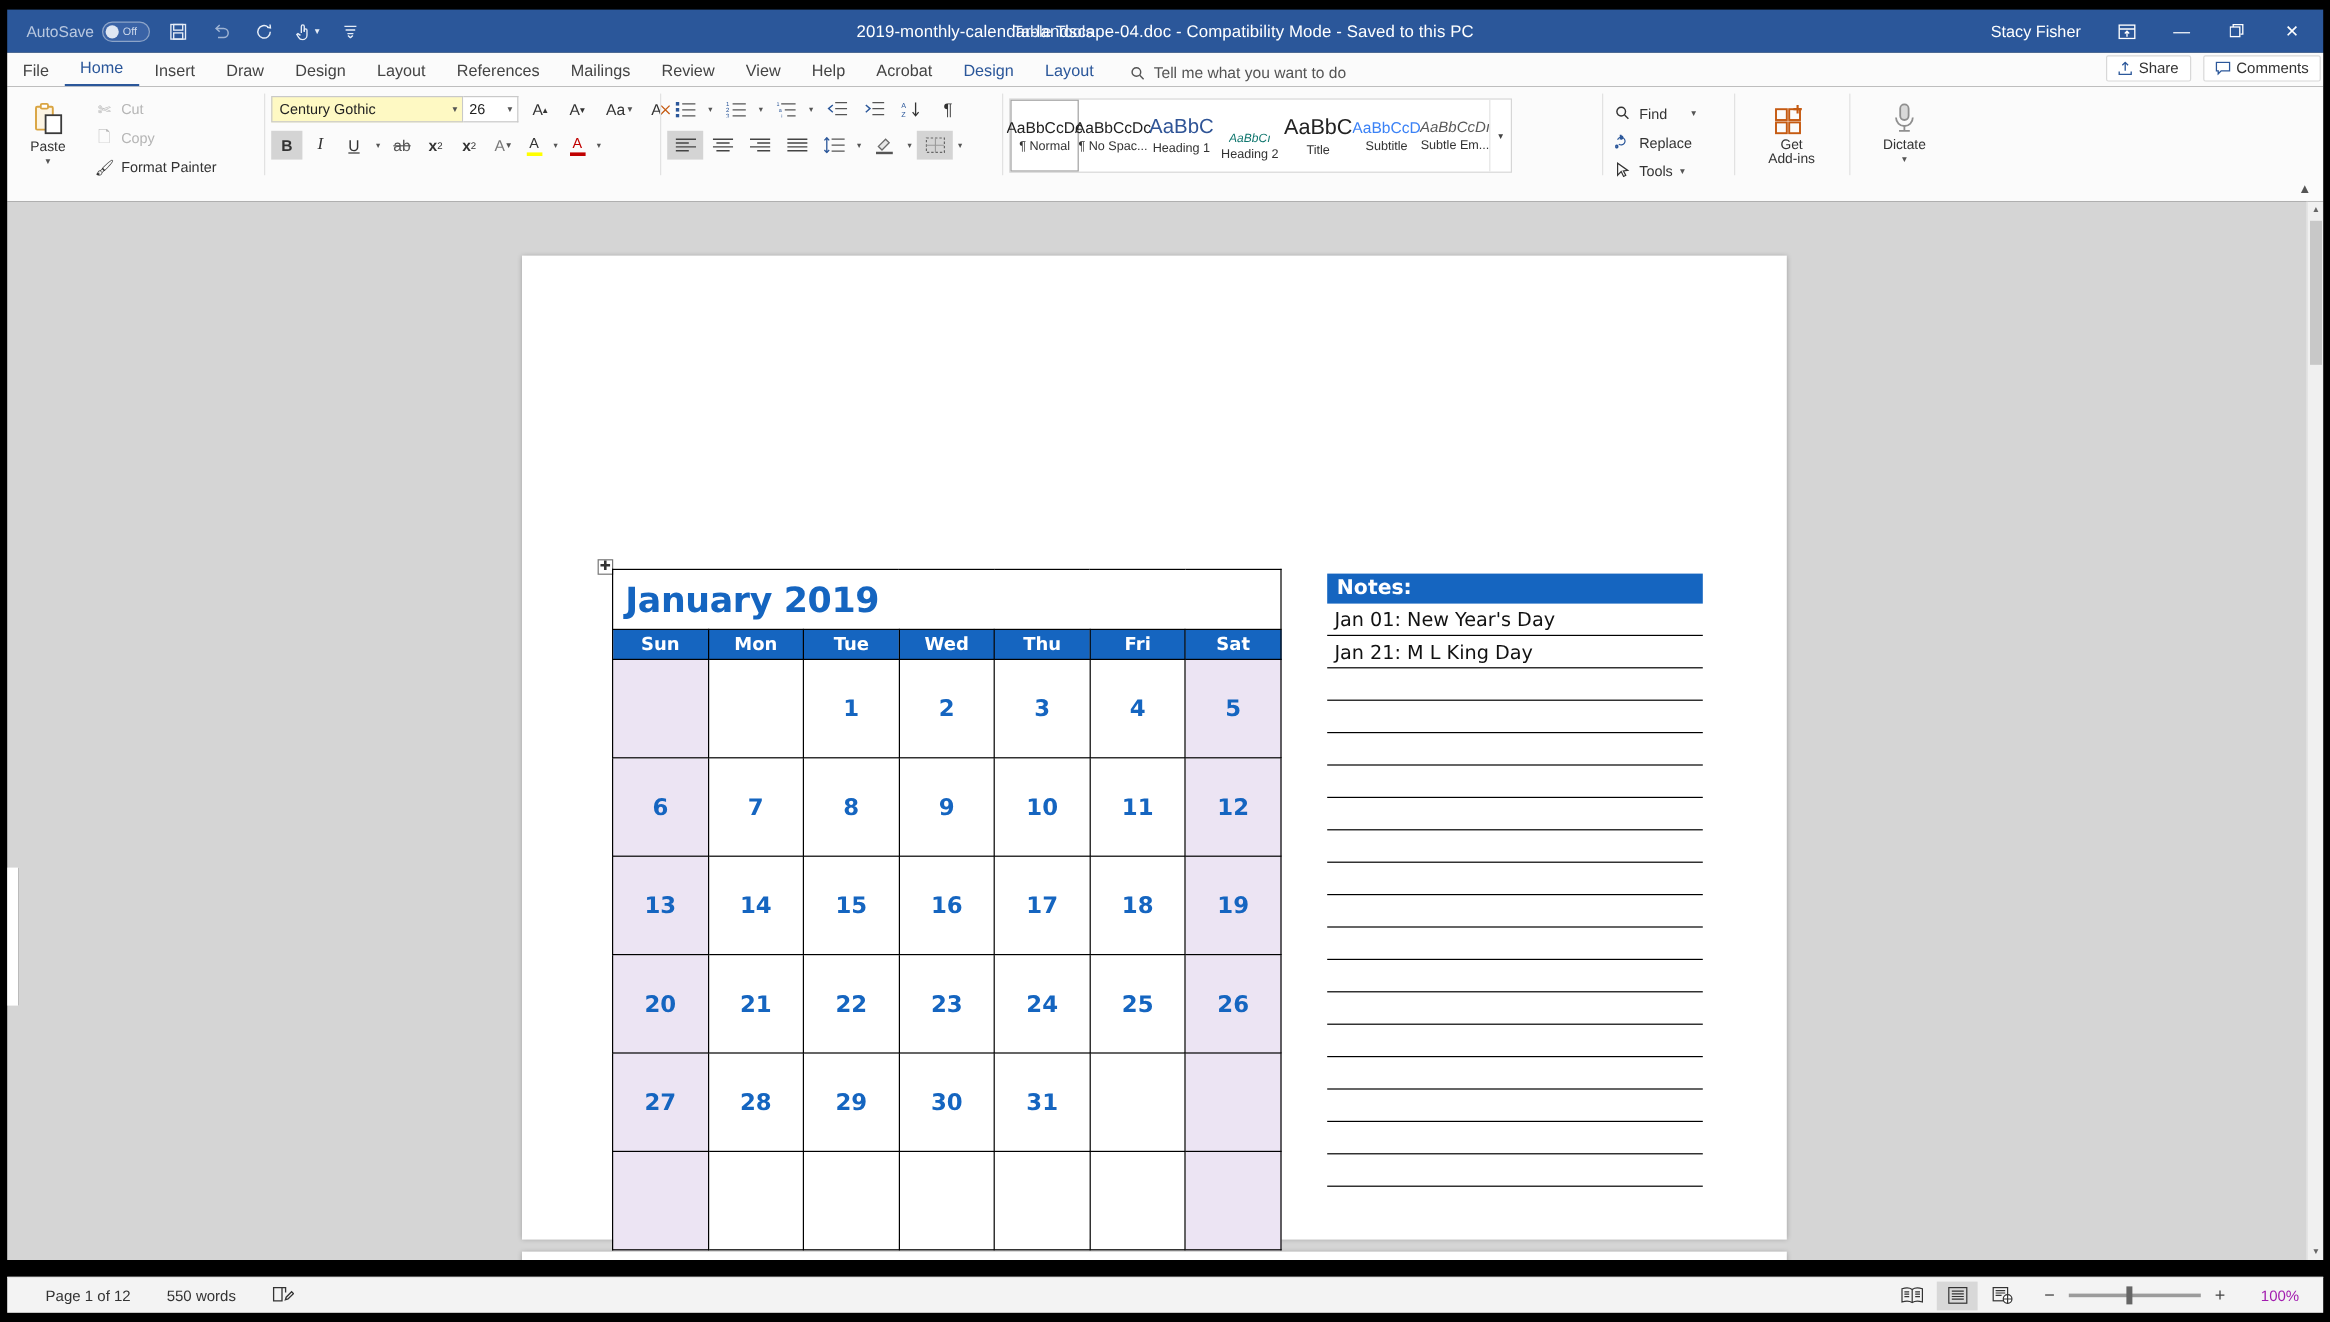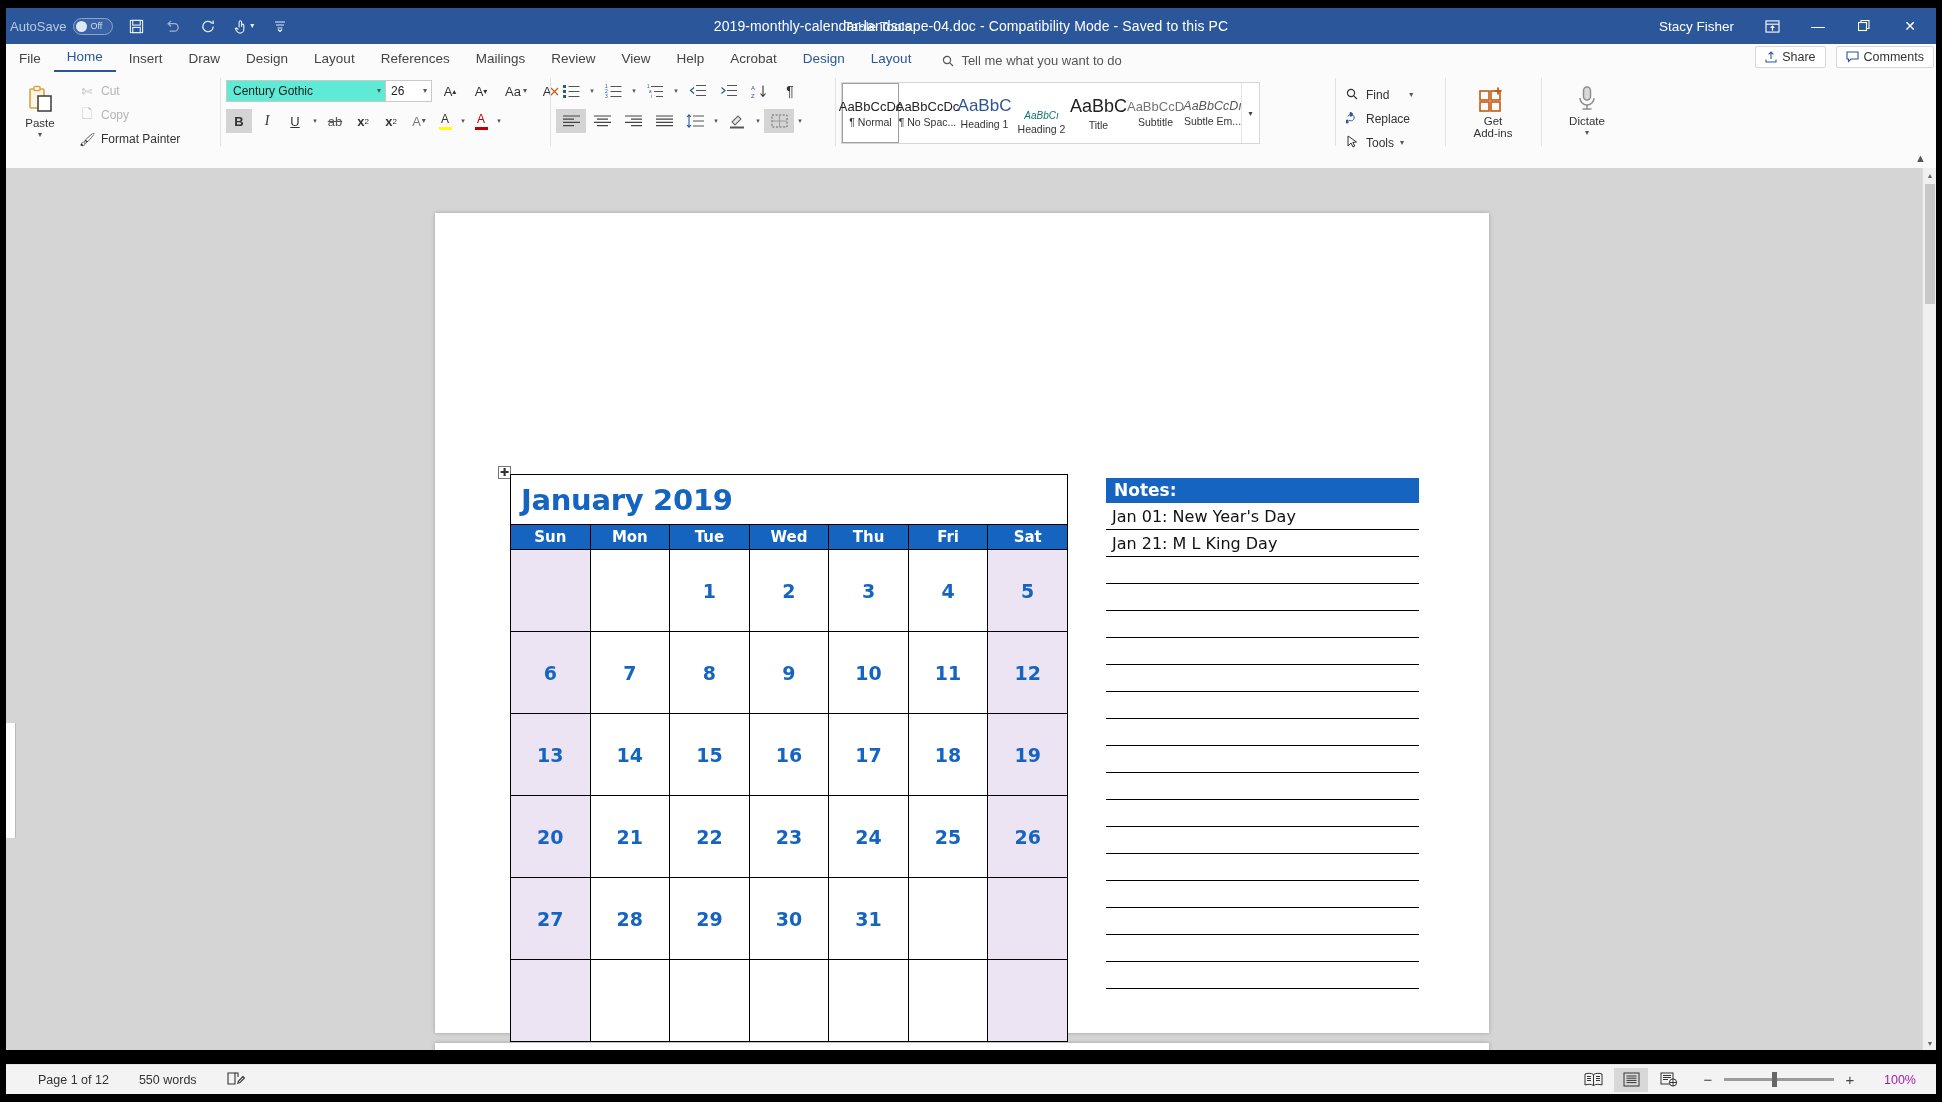--- a/index.html
+++ b/index.html
@@ -9,21 +9,21 @@
     font-family: "Liberation Sans", sans-serif;
     overflow: hidden;
   }
   #app { position: relative; width: 1942px; height: 1102px; background: #000; }
 
   
   .titlebar {
     position: absolute; left: 6px; top: 8px; right: 6px; height: 36px;
     background: #2b579a; display: flex; align-items: center;
   }
-  .qat { display: flex; align-items: center; gap: 10px; padding-left: 4px; }
+  .qat { display: flex; align-items: center; gap: 10px; padding-left: 16px; }
   .autosave {
     display: flex; align-items: center; gap: 7px;
     color: #b9c8e0; font-size: 13px;
   }
   .toggle-pill {
     width: 40px; height: 17px; border-radius: 9px;
     border: 1px solid #8da4c8; background: #3a63a6;
     display: flex; align-items: center; padding: 0 2px; gap: 3px;
   }
   .toggle-knob { width: 11px; height: 11px; border-radius: 50%; background: #dfe7f3; }
@@ -100,21 +100,21 @@
     display: flex; align-items: center; gap: 6px; font-size: 12px; color: #333;
     padding: 2px 6px 2px 3px; height: 22px;
   }
   .smallbtn.disabled { color: #b5b5b5; }
   .smallbtn .ic { width: 16px; text-align: center; font-size: 13px; }
 
   
   .fontgrp { flex-direction: column; padding-top: 7px; }
   .frow1 { display: flex; align-items: center; gap: 5px; }
   .fontbox {
-    width: 160px; height: 22px; border: 1px solid #c9c9c9; background: #5eead4;
+    width: 160px; height: 22px; border: 1px solid #c9c9c9; background: #fef9c3;
     display: flex; align-items: center; padding: 0 4px 0 6px;
     font-size: 12px; color: #222;
   }
   .fontbox .val { flex: 1; overflow: hidden; white-space: nowrap; }
   .sizebox {
     width: 46px; height: 22px; border: 1px solid #c9c9c9; background: #fff;
     border-left: none;
     display: flex; align-items: center; padding: 0 4px 0 5px;
     font-size: 12px; color: #222;
   }
@@ -151,21 +151,21 @@
   }
   .style-item {
     width: 57px; display: flex; flex-direction: column; align-items: center;
     justify-content: center; gap: 2px; border: 1px solid transparent;
   }
   .style-item.sel { border: 1px solid #a0a0a0; background: #fff; }
   .style-prev { font-size: 13px; color: #222; white-space: nowrap; overflow: hidden; }
   .style-prev.h1 { font-size: 17px; color: #2f5496; }
   .style-prev.h2 { font-size: 10px; color: #0f766e; font-style: italic; margin-top: 18px; }
   .style-prev.title { font-size: 18px; color: #222; }
-  .style-prev.sub { font-size: 13px; color: #737373; }
+  .style-prev.sub { font-size: 13px; color: #3b82f6; }
   .style-prev.em { font-size: 12.5px; color: #595959; font-style: italic; }
   .style-name { font-size: 10.5px; color: #333; white-space: nowrap; }
   .gal-caret {
     width: 18px; display: flex; align-items: center; justify-content: center;
     border-left: 1px solid #e4e4e4; font-size: 8px; color: #444;
   }
   .ribbon-collapse {
     position: absolute; right: 10px; bottom: 4px; font-size: 11px; color: #555;
   }
 

